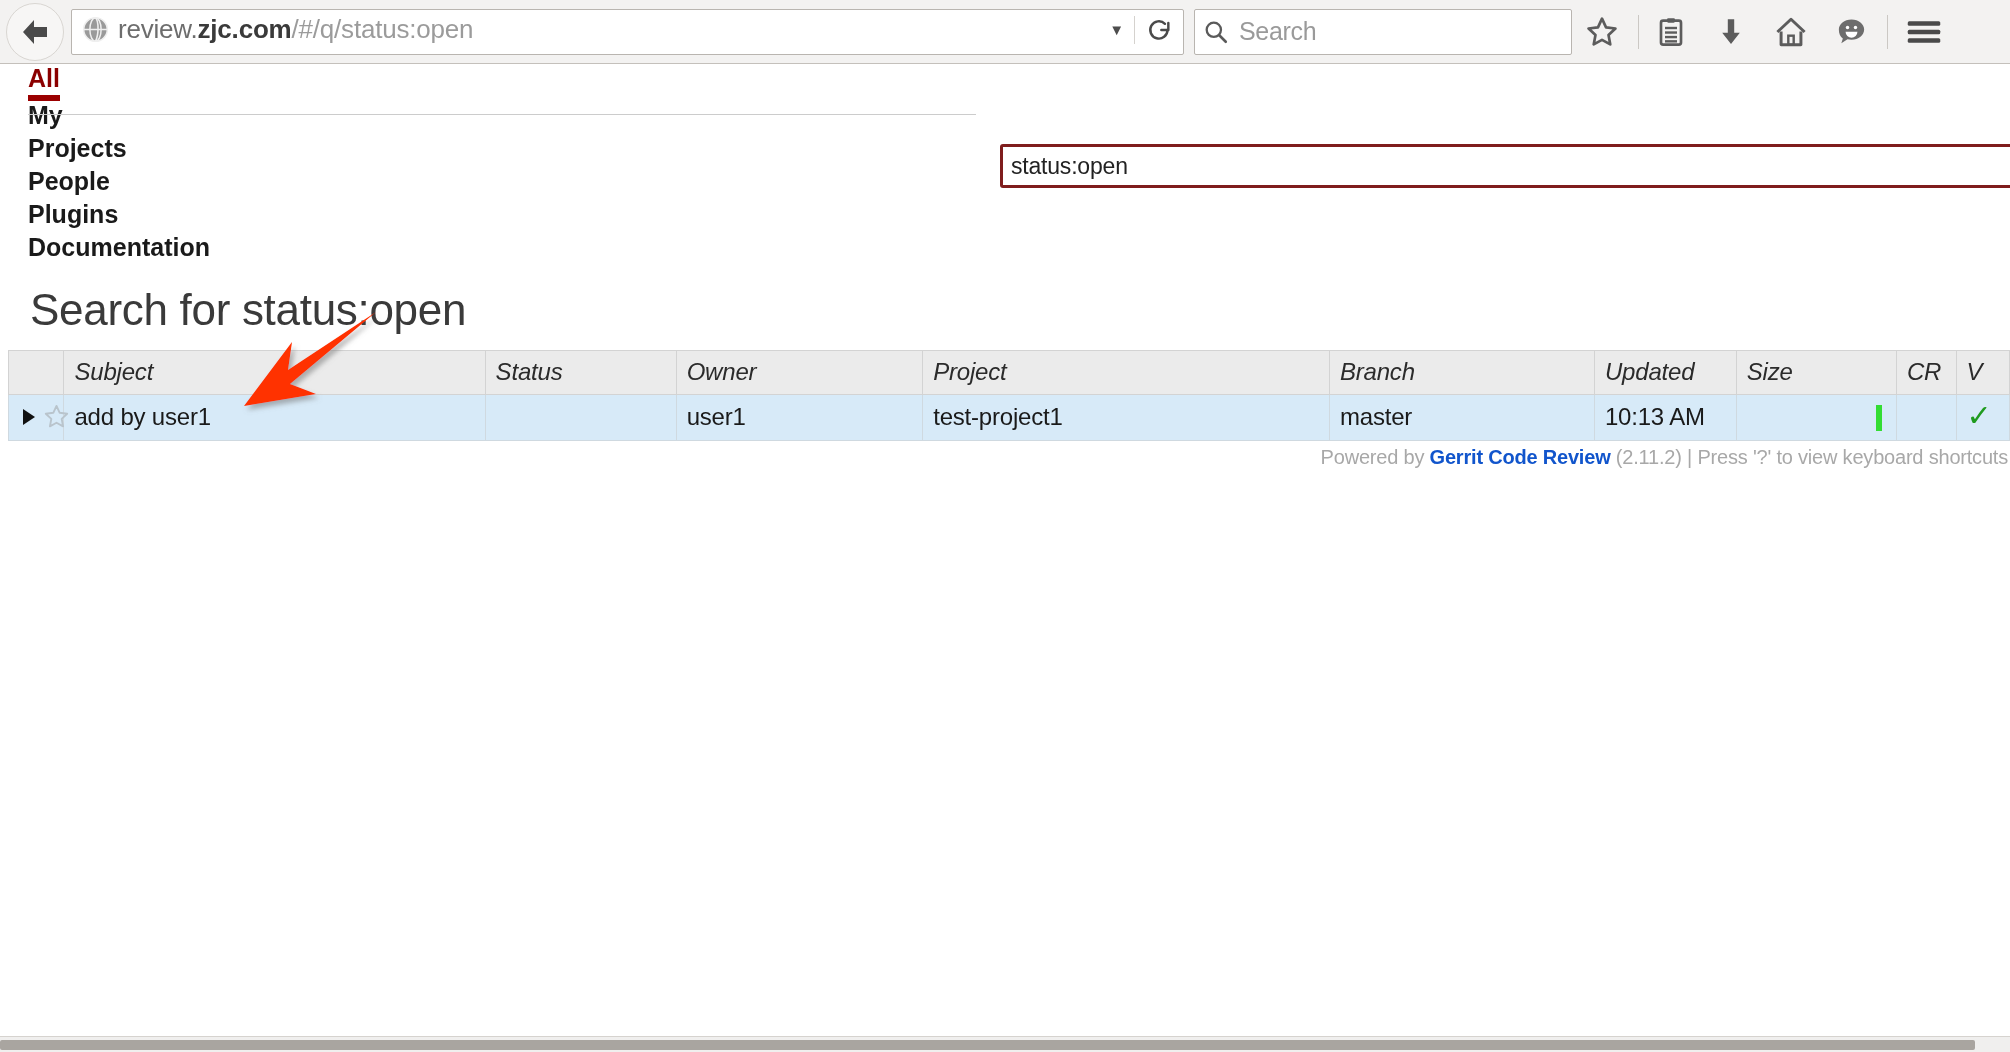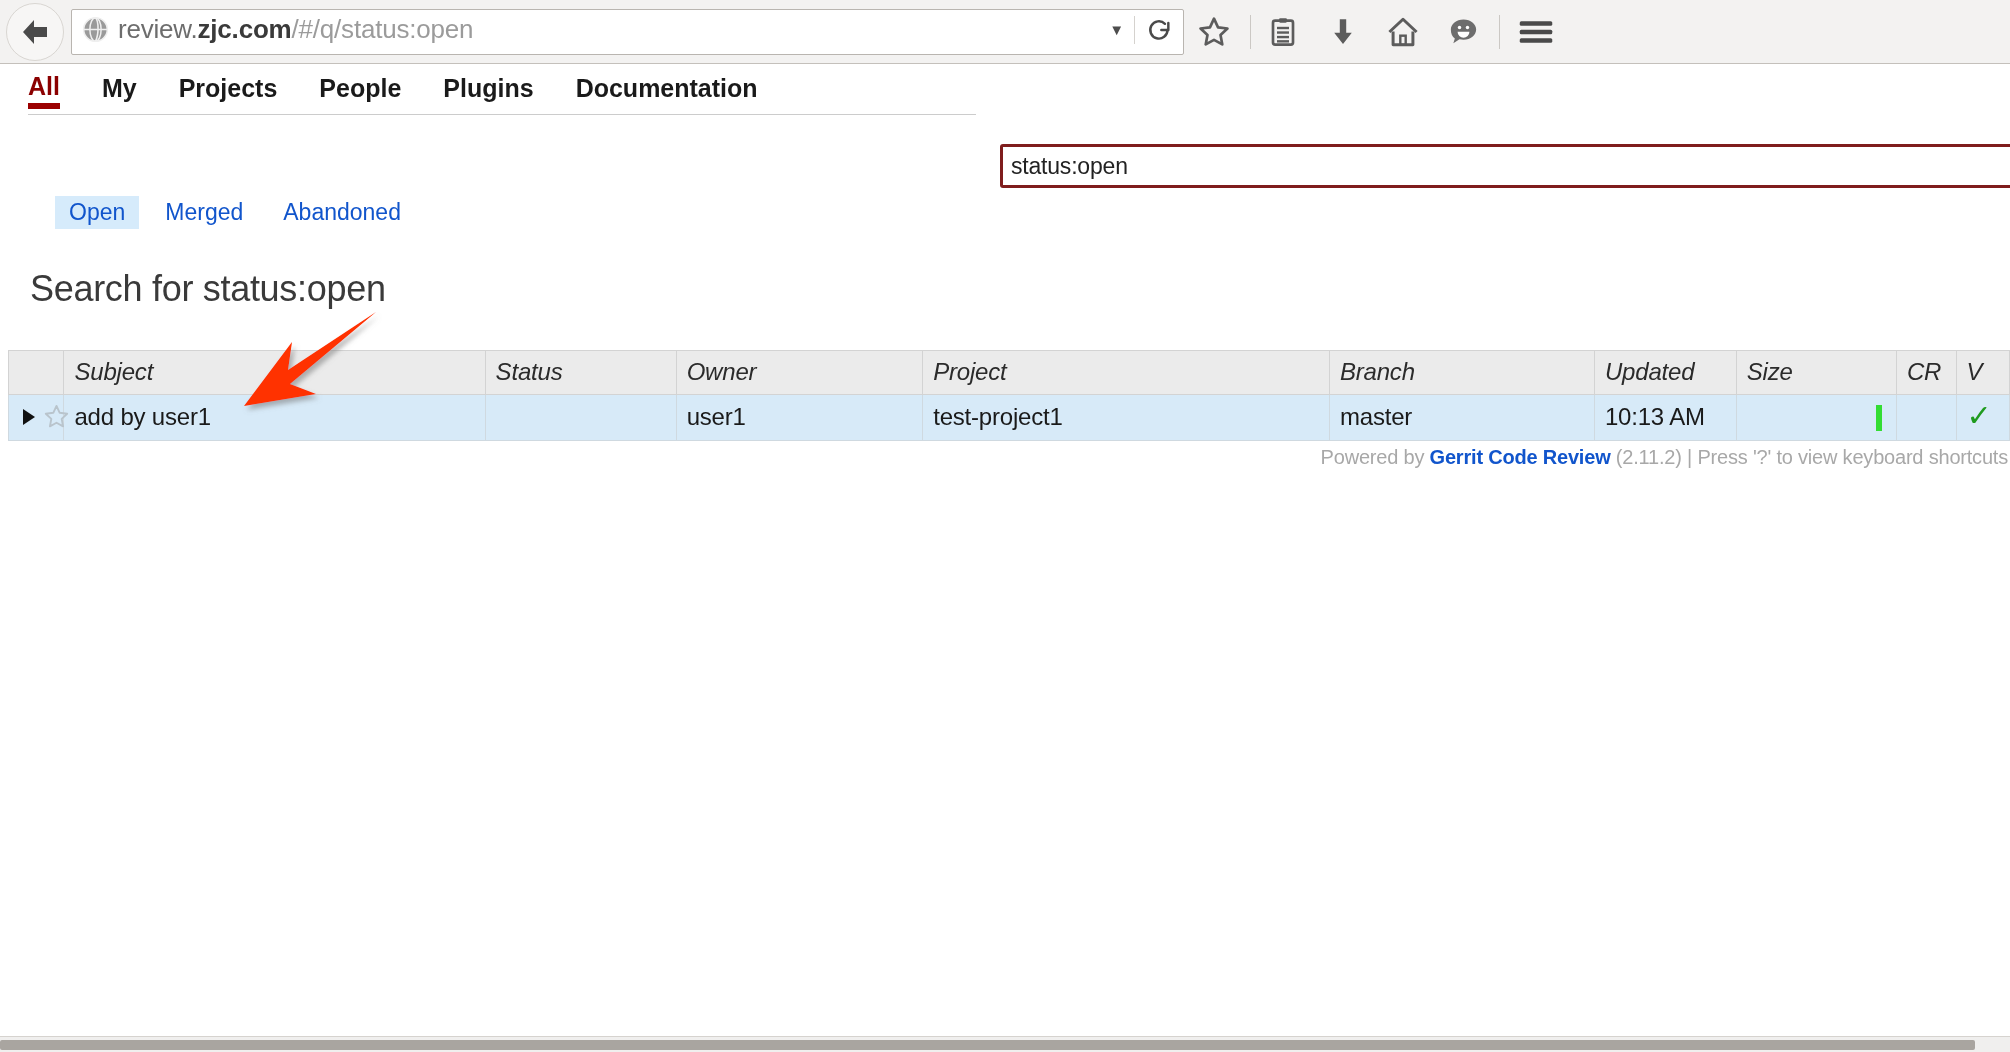--- a/index.html
+++ b/index.html
@@ -84,22 +84,22 @@
     width: 2010px; height: 988px;
     background: #ffffff;
   }
 
   #gerrit-header {
     position: relative;
     height: 56px;
     display: flex; align-items: flex-start;
   }
   #main-tabs {
-    display: flex; align-items: center;
-    padding-left: 28px; height: 52px;
+    display: flex; align-items: flex-start;
+    padding-left: 28px; height: 52px; flex-direction: column;
   }
   .main-tab {
     font-size: 25px; font-weight: bold;
     color: #1a1a1a;
     padding: 0 0 4px 0;
     margin-right: 42px;
     white-space: nowrap;
   }
   .main-tab.active { color: #8b0000; border-bottom: 6px solid #9b0000; padding-bottom: 2px; }
 
@@ -131,22 +131,22 @@
     padding: 3px 14px;
     margin-right: 12px;
     white-space: nowrap;
   }
   .sub-tab.active {
     background: #d6ebfb;
     color: #1155cc;
   }
 
   #page-title {
-    position: absolute; left: 30px; top: 180px;
-    font-size: 36px; color: #3a3a3a; font-weight: normal;
+    position: absolute; left: 30px; top: 192px;
+    font-size: 44px; color: #3a3a3a; font-weight: normal;
     letter-spacing: -0.3px;
     text-align: right;
   }
 
   
   #changes-table {
     position: absolute; left: 8px; top: 286px;
     width: 2002px;
     border-collapse: collapse;
     table-layout: fixed;
@@ -256,20 +256,29 @@
     <span id="url-text"><span class="host-pre">review.</span><span class="host">zjc.com</span>/#/q/status:open</span>
     <span id="url-dropdown">▼</span>
     <span id="url-reload">
       <svg width="28" height="28" viewBox="0 0 24 24">
         <path d="M20 6 v6 h-6" stroke="#4a4a4a" stroke-width="2.1" fill="none" stroke-linecap="round" stroke-linejoin="round"></path>
         <path d="M19.3 12 a7.4 7.4 0 1 1 -2.2 -5.3" stroke="#4a4a4a" stroke-width="2.1" fill="none" stroke-linecap="round"></path>
       </svg>
     </span>
   </div>
 
+  <div id="browser-search">
+    <span class="mag">
+      <svg width="26" height="26" viewBox="0 0 24 24">
+        <circle cx="10" cy="10" r="6.6" stroke="#5a5a5a" stroke-width="2.1" fill="none"></circle>
+        <line x1="15" y1="15" x2="21" y2="21" stroke="#5a5a5a" stroke-width="2.4" stroke-linecap="round"></line>
+      </svg>
+    </span>
+    <span id="browser-search-placeholder">Search</span>
+  </div>
 
   <div class="tb-icon">
     <svg width="34" height="34" viewBox="0 0 24 24">
       <path d="M12 2.6 l2.85 6.1 6.65 .85 -4.9 4.6 1.25 6.6 -5.85 -3.2 -5.85 3.2 1.25 -6.6 -4.9 -4.6 6.65 -.85 z" fill="none" stroke="#5c5c5c" stroke-width="1.9" stroke-linejoin="round"></path>
     </svg>
   </div>
 
   <div id="tb-sep1"></div>
 
   <div class="tb-icon">
@@ -328,25 +337,20 @@
       <div class="main-tab">Plugins</div>
       <div class="main-tab">Documentation</div>
     </div>
   </div>
   <div id="header-divider"></div>
 
   <div id="gerrit-search-box">
     <span id="gerrit-search-value">status:open</span>
   </div>
 
-  <div id="sub-tabs">
-    <div class="sub-tab active">Open</div>
-    <div class="sub-tab">Merged</div>
-    <div class="sub-tab">Abandoned</div>
-  </div>
 
   <h1 id="page-title">Search for status:open</h1>
 
   <table id="changes-table">
     <thead>
       <tr>
         <th class="first col-arrowstar"></th>
         <th class="col-subject">Subject</th>
         <th class="col-status">Status</th>
         <th class="col-owner">Owner</th>

